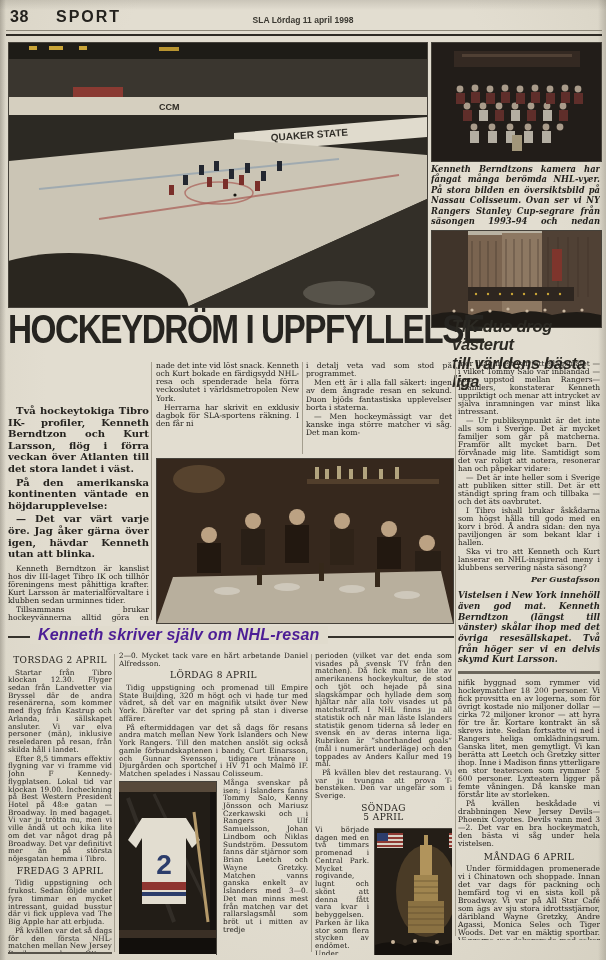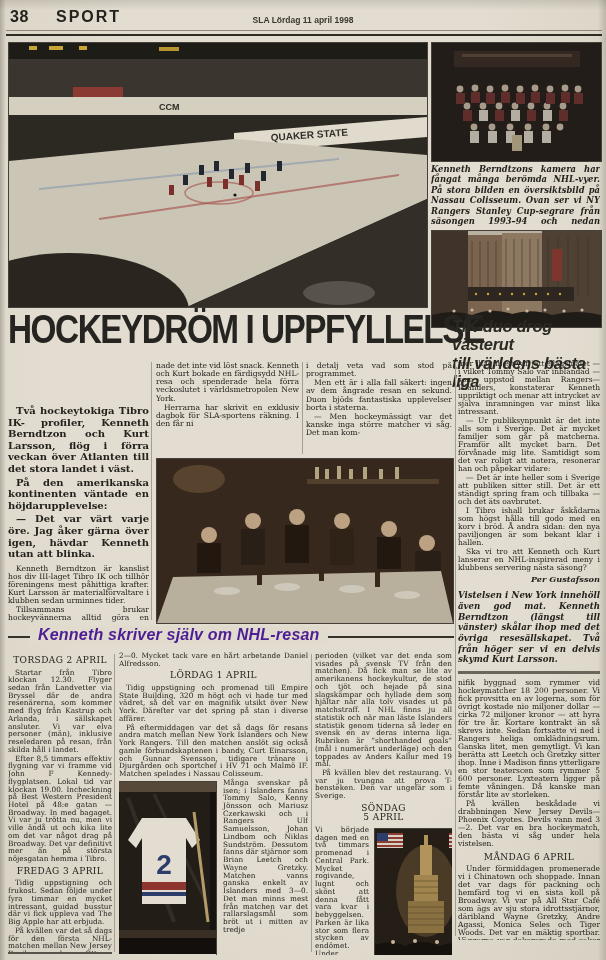--- a/index.html
+++ b/index.html
@@ -304,21 +304,21 @@
     <div class="dayhead">TORSDAG 2 APRIL</div>
     <p>Startar från Tibro klockan 12.30. Flyger sedan från Landvetter via Bryssel där de andra resenärerna, som kommer med flyg från Kastrup och Arlanda, i sällskapet ansluter. Vi var elva personer (män), inklusive reseledaren på resan, från skilda håll i landet.</p>
     <p>Efter 8,5 timmars effektiv flygning var vi framme vid John F Kennedy- flygplatsen. Lokal tid var klockan 19.00. Incheckning på Best Western President Hotel på 48:e gatan — Broadway. In med bagaget. Vi var ju trötta nu, men vi ville ändå ut och kika lite om det var något drag på Broadway. Det var definitivt mer än på största nöjesgatan hemma i Tibro.</p>
     <div class="dayhead">FREDAG 3 APRIL</div>
     <p>Tidig uppstigning och frukost. Sedan följde under fyra timmar en mycket intressant, guidad busstur där vi fick uppleva vad The Big Apple har att erbjuda.</p>
     <p>På kvällen var det så dags för den första NHL-matchen mellan New Jersey Devils och Ottawa Senators. Matchen spelades i Continental Airlines Arena. I Ottawas lag spelade fyra svenskar; Per Gustavsson, Daniel Alfredsson, Magnus Arvedsson och Andreas Dackell. Ottawa vann matchen med 3—2 efter att ha legat under med</p>
   </div>
 
   <div class="col diary" style="left:119px;top:652px;width:189px;height:303px;">
     <p style="text-indent:0;">2—0. Mycket tack vare en hårt arbetande Daniel Alfredsson.</p>
-    <div class="dayhead">LÖRDAG 1 APRIL</div>
+    <div class="dayhead">LÖRDAG 8 APRIL</div>
     <p>Tidig uppstigning och promenad till Empire State Building, 320 m högt och vi hade tur med vädret, så det var en magnifik utsikt över New York. Därefter var det spring på stan i diverse affärer.</p>
     <p>På eftermiddagen var det så dags för resans andra match mellan New York Islanders och New York Rangers. Till den matchen anslöt sig också gamle förbundskaptenen i bandy, Curt Einarsson, och Gunnar Svensson, tidigare tränare i Djurgården och sportchef i HV 71 och Malmö IF. Matchen spelades i Nassau Colisseum.</p>
     <div>
       <div class="fig figL">
         <div class="frame">
           <svg width="102" height="172" viewBox="0 0 102 172">
             <rect width="102" height="172" fill="#161310"></rect>
             <rect width="102" height="10" fill="#57493a"></rect>
             <rect x="6" y="10" width="90" height="138" fill="#221d17"></rect>
             <line x1="14" y1="16" x2="60" y2="140" stroke="#efece4" stroke-width="4" opacity=".08"></line>

